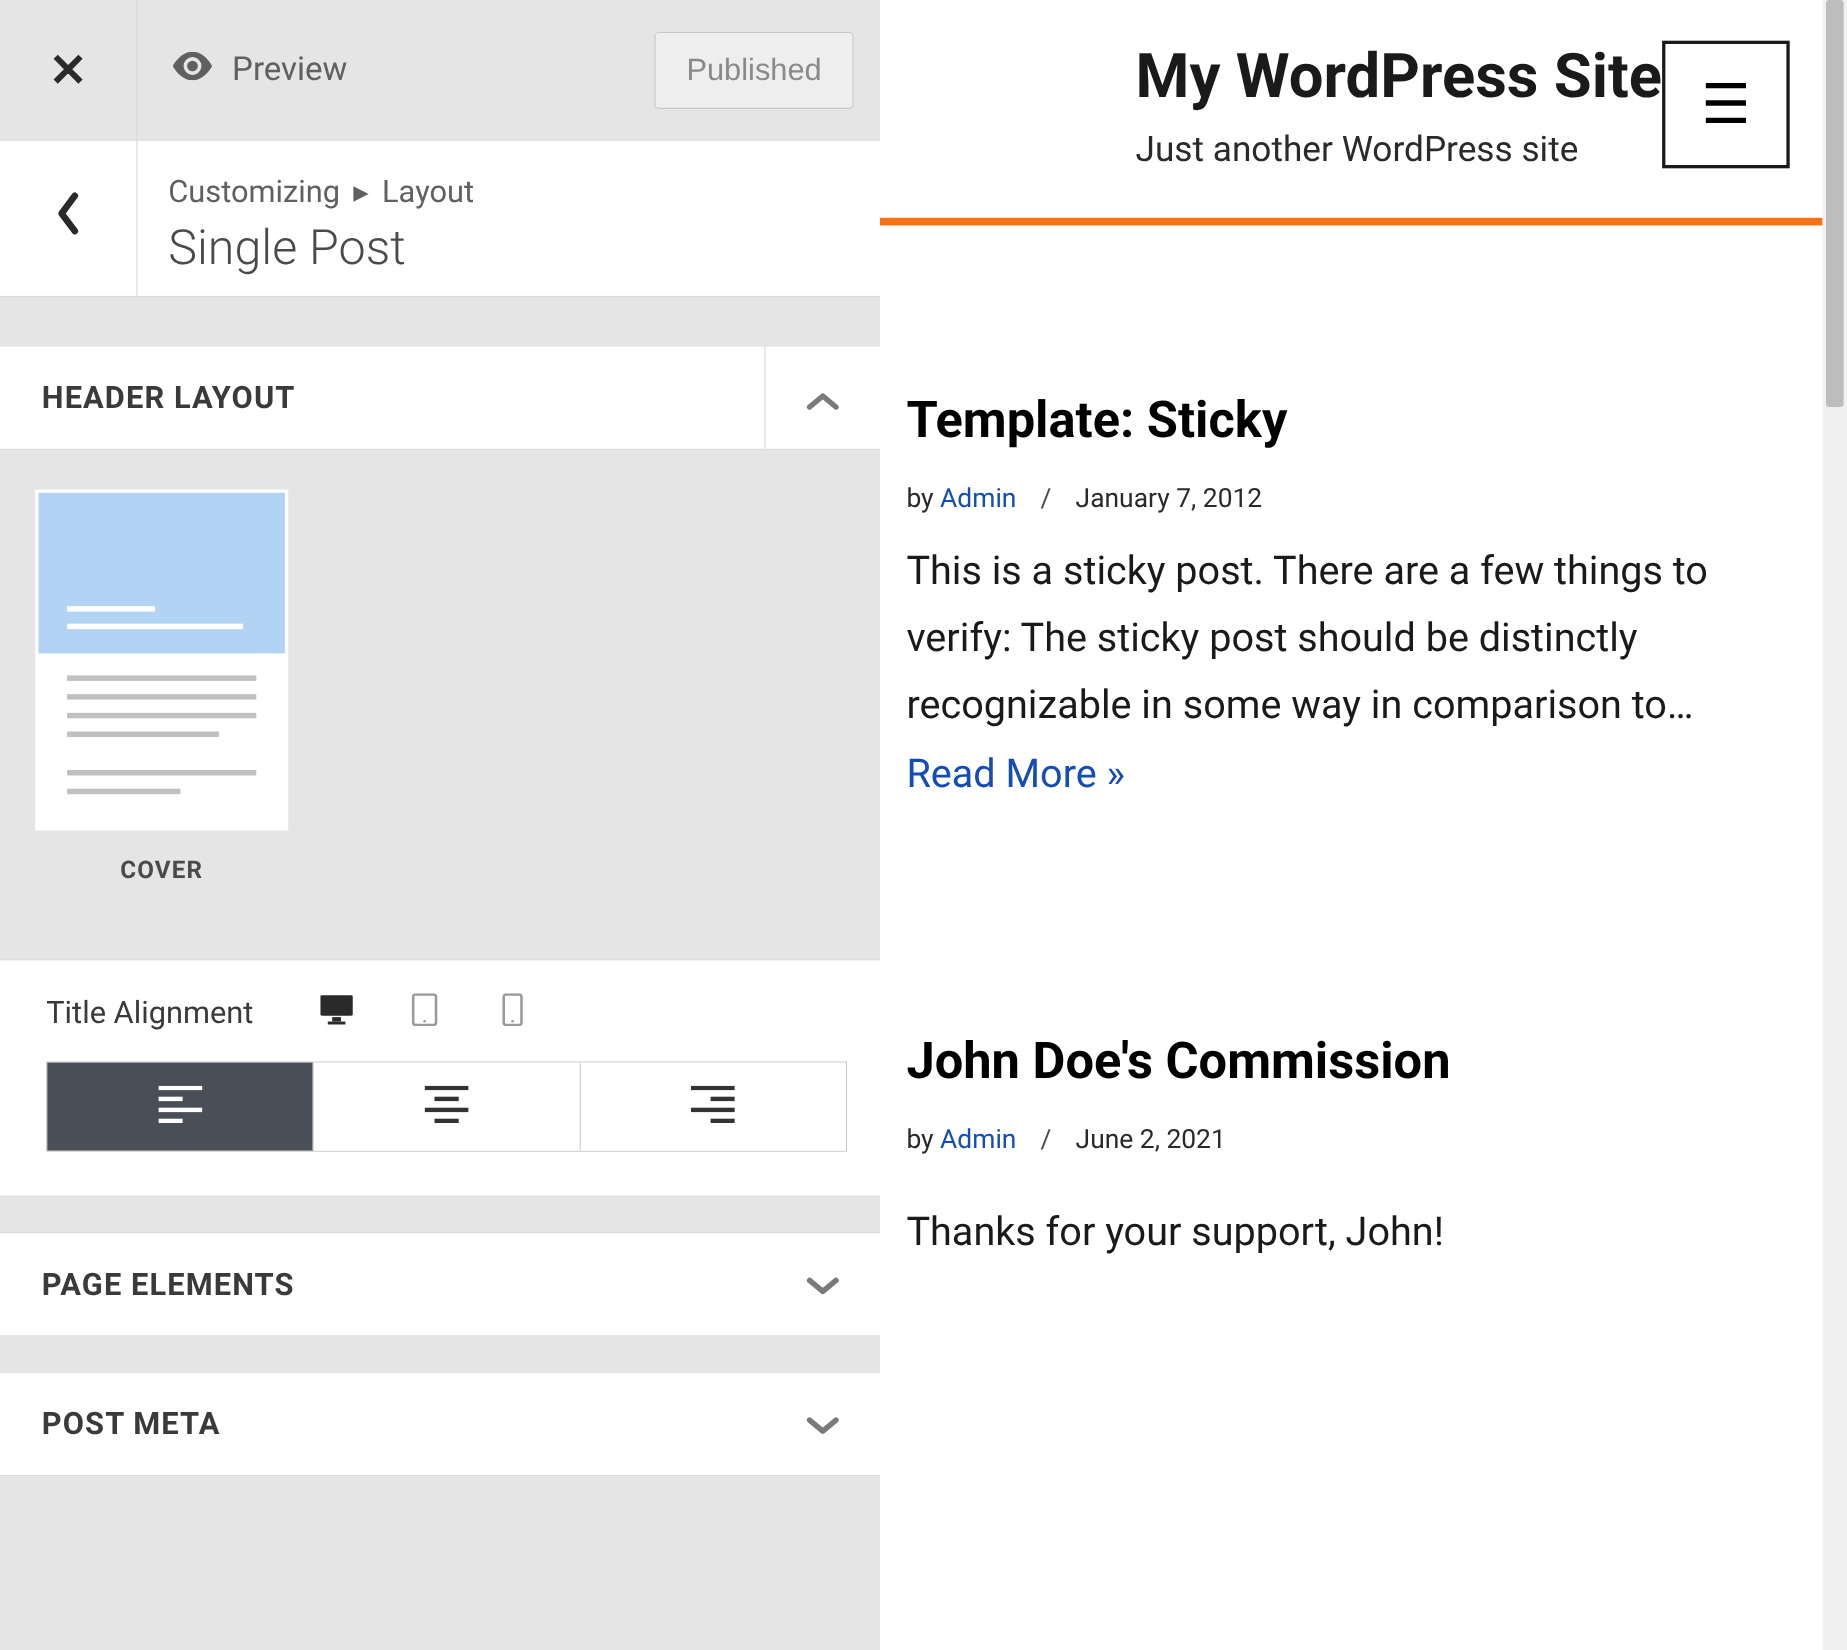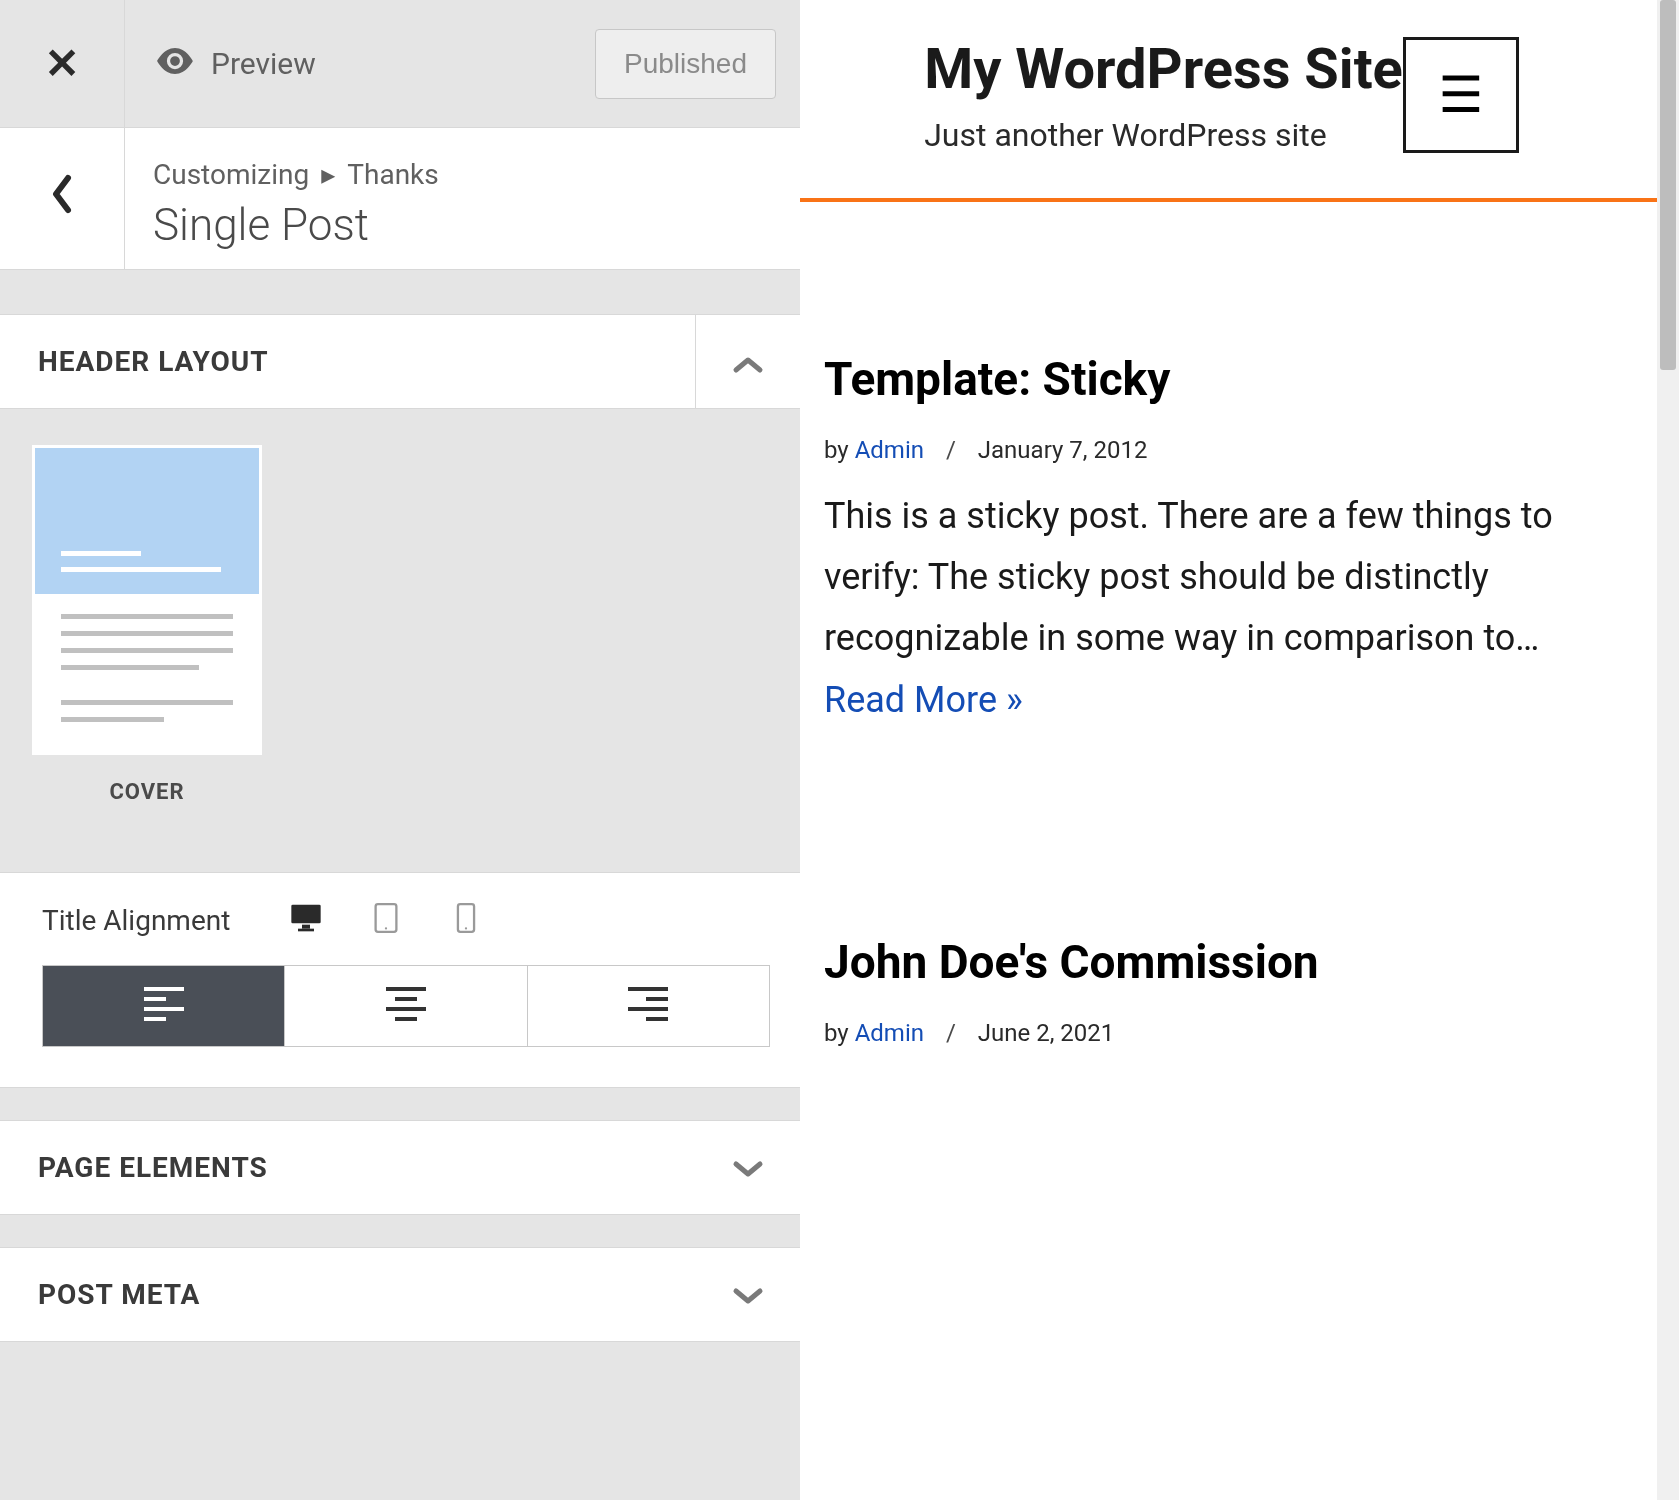--- a/index.html
+++ b/index.html
@@ -224,22 +224,22 @@
   top: 0;
   height: 370px;
   background: #bdbdbd;
   border-radius: 3px;
 }
 
 .site-header {
   padding: 36px 30px 44px 16px;
   display: flex;
   align-items: center;
-  justify-content: center;
-  border-bottom: 4px solid #f97316;
+  justify-content: flex-end;
+  border-bottom: 7px solid #f97316;
 }
 .site-branding { display: flex; flex-direction: column; gap: 14px; }
 .site-title { font-size: 56px; font-weight: 700; color: #1a1a1a; }
 .site-tagline { font-size: 32px; color: #2a2a2a; }
 .menu-toggle {
   width: 116px; height: 116px;
   border: 3px solid #1a1a1a;
   display: flex; align-items: center; justify-content: center;
   cursor: pointer;
   font-size: 50px;
@@ -280,21 +280,21 @@
       <span>
         <svg width="24" height="40" viewBox="0 0 24 40">
             <path d="M18 4 L6 20 L18 36" stroke="#2a2a2a" stroke-width="6" fill="none" stroke-linecap="round" stroke-linejoin="round"></path>
           </svg>
       </span>
     </div>
     <div class="bc-body">
       <div class="bc-top">
         <span>Customizing</span>
         <span>▸</span>
-        <span>Thanks</span>
+        <span>Layout</span>
       </div>
       <div class="bc-section">Single Post</div>
     </div>
   </div>
 
   <div class="acc-header">
     <div class="acc-header-title">HEADER LAYOUT</div>
     <div class="acc-chevron with-border">
       <span>
         <svg width="32" height="20" viewBox="0 0 32 20">
@@ -438,18 +438,21 @@
 
     <div class="post-gap"></div>
 
     <div class="post">
       <div class="post-title">John Doe's Commission</div>
       <div class="post-meta">
         <span>by </span><span class="author">Admin</span>
         <span class="sep">/</span>
         <span>June 2, 2021</span>
       </div>
+      <div class="post-body" style="margin-top:40px">
+        <span>Thanks for your support, John!</span>
+      </div>
     </div>
   </div>
   <div class="scrollbar-track">
     <div class="scrollbar-thumb"></div>
   </div>
 </div>
 
 </body></html>

